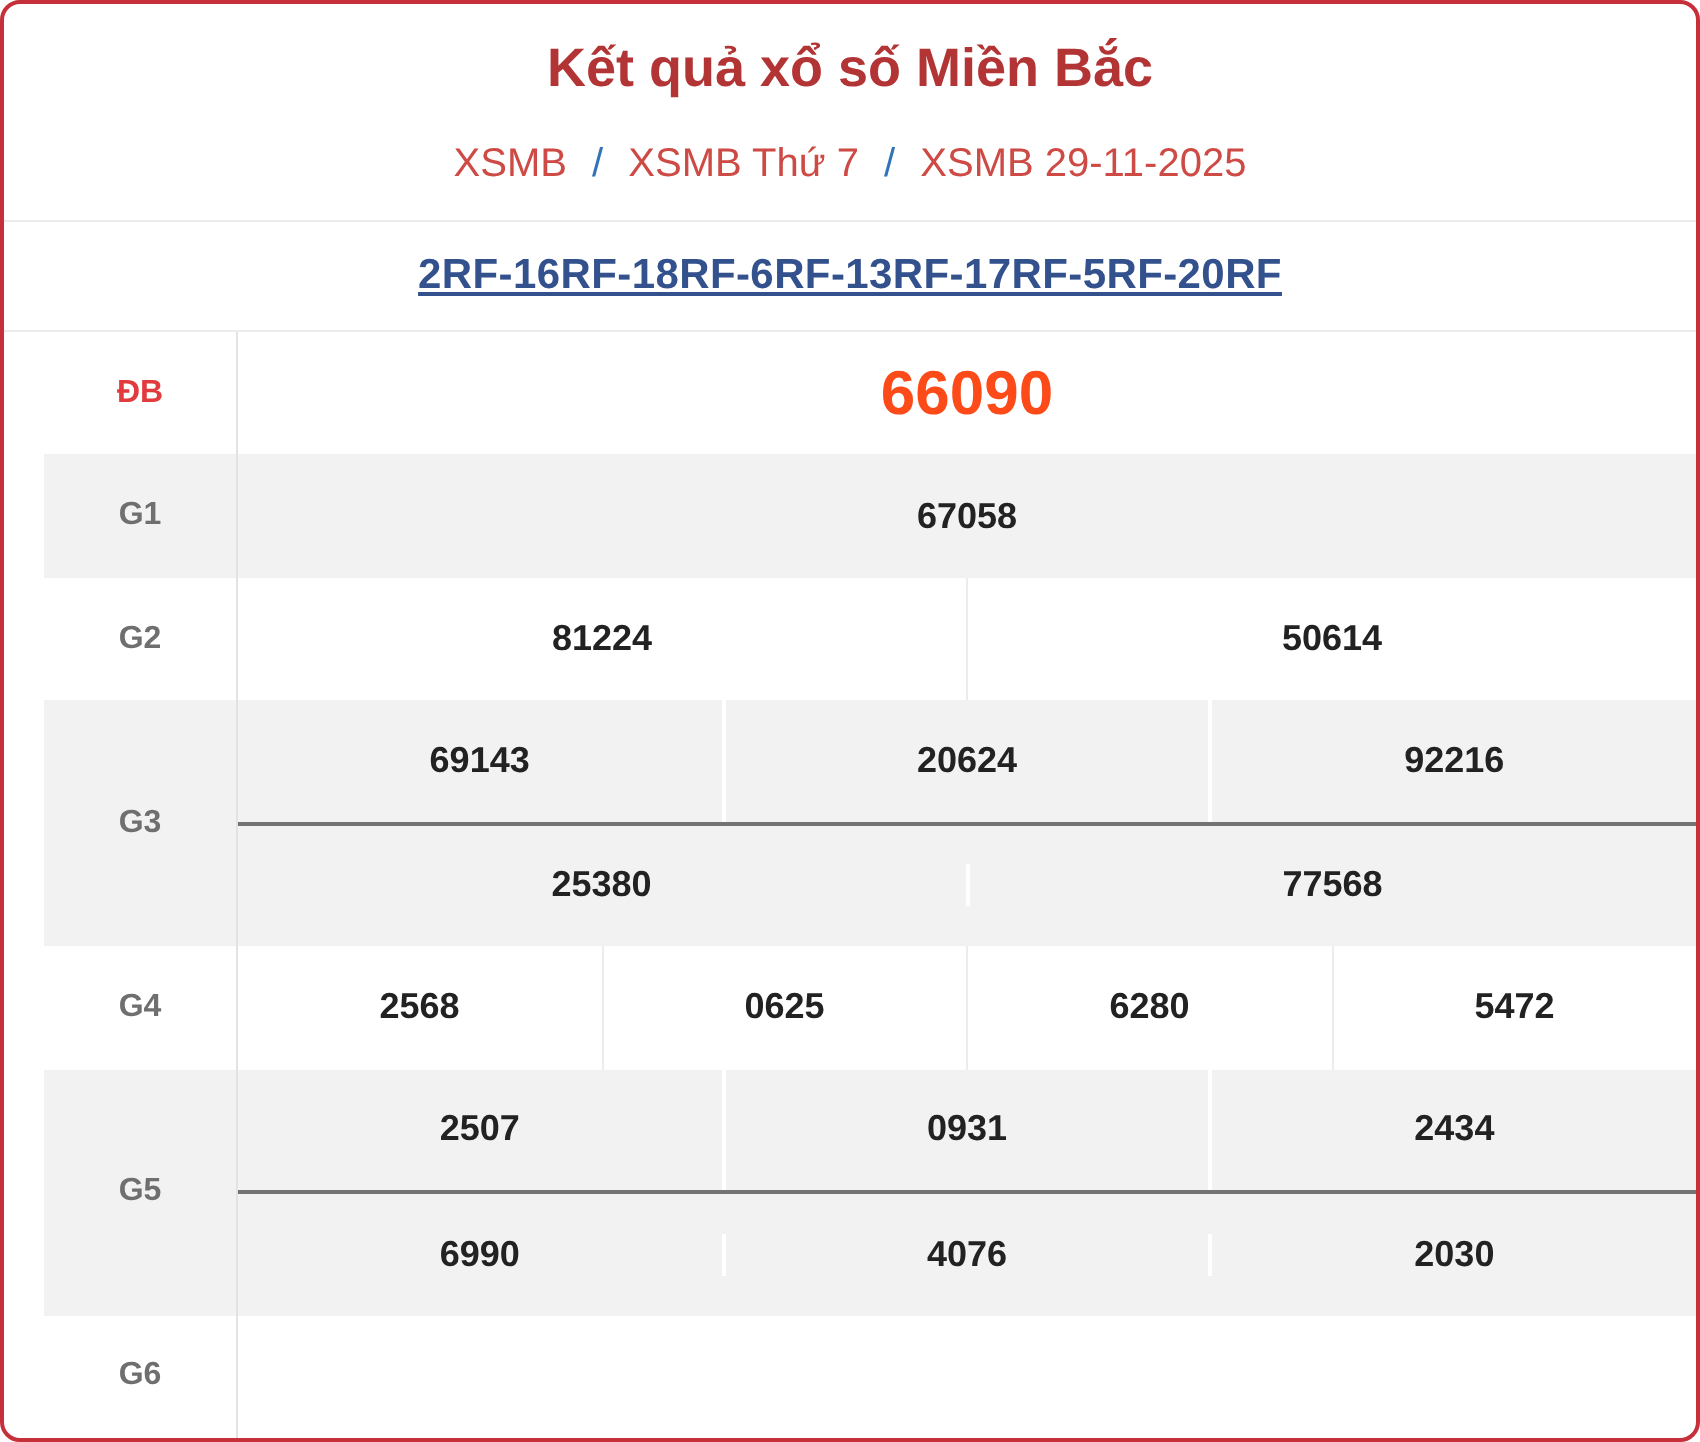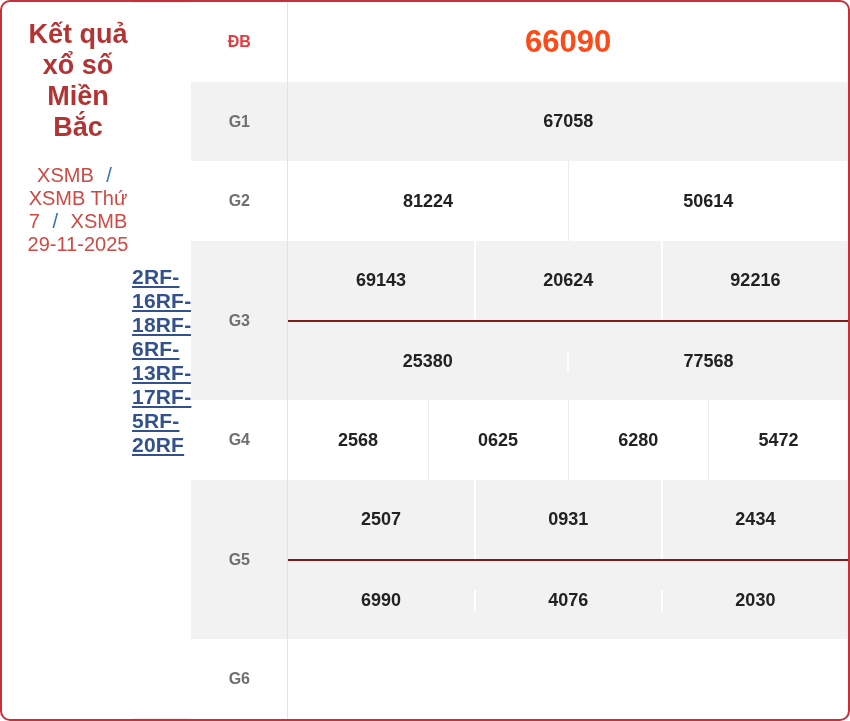--- a/index.html
+++ b/index.html
@@ -1,51 +1,50 @@
 <!DOCTYPE html>
 <html><head>
 <meta charset="utf-8">
 <style>
   html, body { margin: 0; padding: 0; background: #fff; }
   .card {
     width: 850px; height: 721px; box-sizing: border-box;
     border: 2px solid #c5303a; border-radius: 10px; overflow: hidden;
-    display: flex; flex-direction: row; background: #fff;
+    display: flex; flex-direction: column; background: #fff;
     font-family: "Liberation Sans", sans-serif;
-    padding-left: 22px;
   }
   .header { flex: 0 0 108px; box-sizing: border-box; padding-top: 17px; text-align: center; }
   .title { margin: 0; font-size: 27px; font-weight: bold; color: #b23434; }
   .breadcrumb { margin-top: 21px; font-size: 20px; }
   .crumb { color: #cd4a45; text-decoration: none; cursor: pointer; }
   .sep { color: #3173b4; margin: 0 7px; }
   .code-row {
     flex: 0 0 54px; display: flex; align-items: center; justify-content: center;
     border-top: 1px solid #ececec; border-bottom: 1px solid #ececec;
     color: #33518d; font-weight: bold; font-size: 21px; letter-spacing: 0.2px; text-decoration: underline;
   }
-  .rows { flex: 1; display: flex; flex-direction: column; }
+  .rows { flex: 1; display: flex; flex-direction: column; margin-left: 20px; }
   .row { flex: 1; display: flex; }
   .row.double { flex: 2; }
   .row.gray { background: #f2f2f2; }
   .label {
     flex: 0 0 97px; display: flex; align-items: center; justify-content: center;
     font-size: 16px; font-weight: bold; color: #6f6f6f;
     border-right: 1px solid #e3e3e3; box-sizing: border-box;
   }
   .row-db .label { color: #e23b3e; }
   .cells { flex: 1; display: flex; flex-direction: column; }
   .line { flex: 1; display: flex; }
   .cell {
     flex: 1; display: flex; align-items: center; justify-content: center;
     font-size: 18px; font-weight: bold; color: #222;
   }
   .row.white .cell + .cell { border-left: 1px solid #ececec; }
   .row.gray  .cell + .cell { border-left: 2px solid #fff; }
-  .row.gray  .line + .line { border-top: 2px solid #7f1d1d; align-items: center; }
+  .row.gray  .line + .line { border-top: 2px solid #737373; align-items: center; }
   .cell.special { color: #fd4a19; font-size: 31px; }
 </style>
 </head>
 <body>
 
 <div class="card">
 
   <div class="header">
     <h1 class="title">Kết quả xổ số Miền Bắc</h1>
     <div class="breadcrumb">

